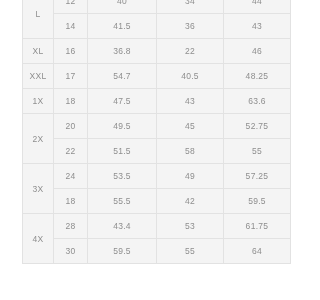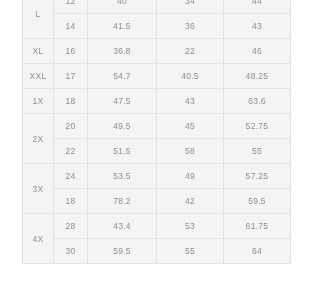--- a/index.html
+++ b/index.html
@@ -94,21 +94,21 @@
         </tr>
         <tr>
           <td class="size-cell" rowspan="2">3X</td>
           <td class="col-b">24</td>
           <td class="col-c">53.5</td>
           <td class="col-d">49</td>
           <td class="col-e">57.25</td>
         </tr>
         <tr>
           <td class="col-b">18</td>
-          <td class="col-c">78.2</td>
+          <td class="col-c">55.5</td>
           <td class="col-d">42</td>
           <td class="col-e">59.5</td>
         </tr>
         <tr>
           <td class="size-cell" rowspan="2">4X</td>
           <td class="col-b">28</td>
           <td class="col-c">43.4</td>
           <td class="col-d">53</td>
           <td class="col-e">61.75</td>
         </tr>

